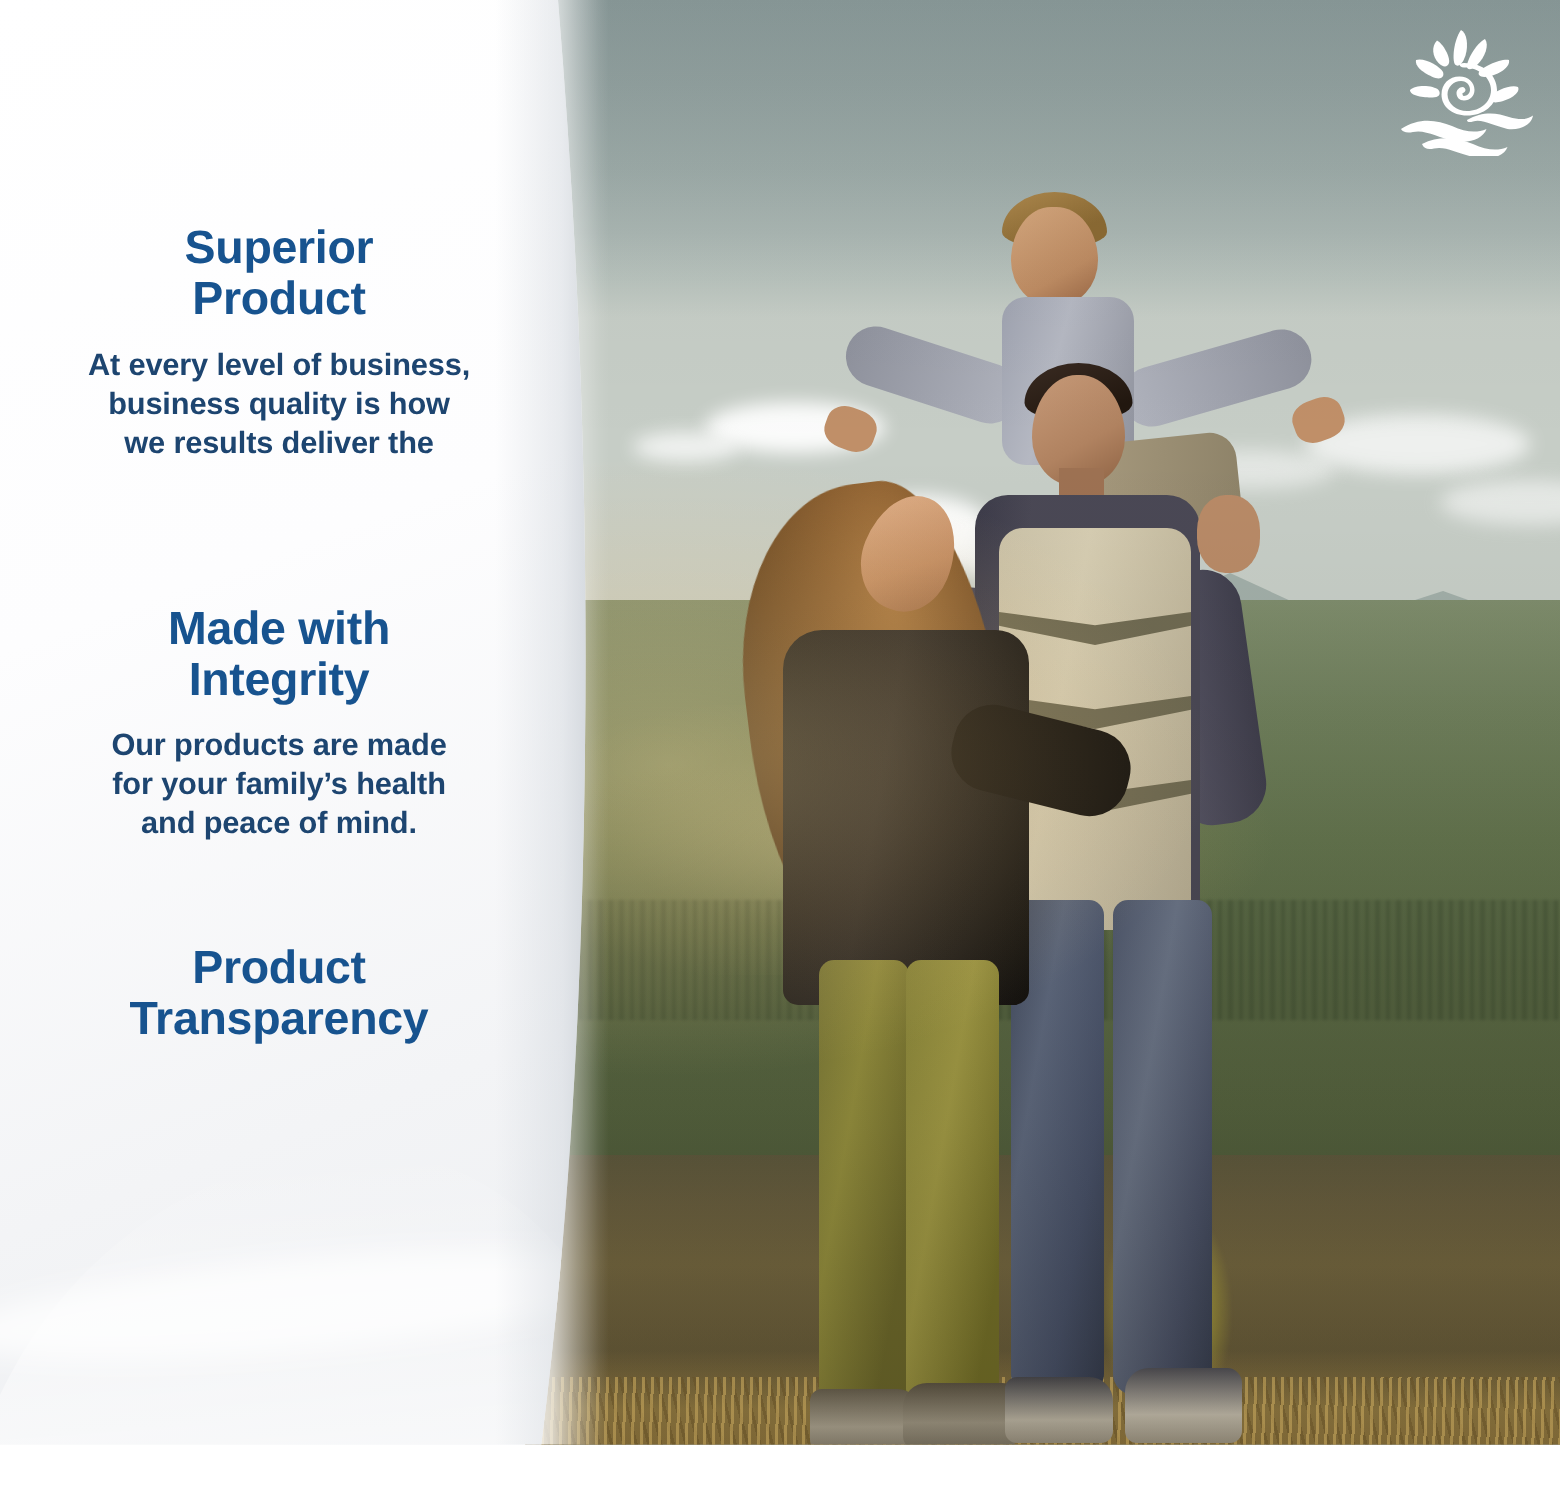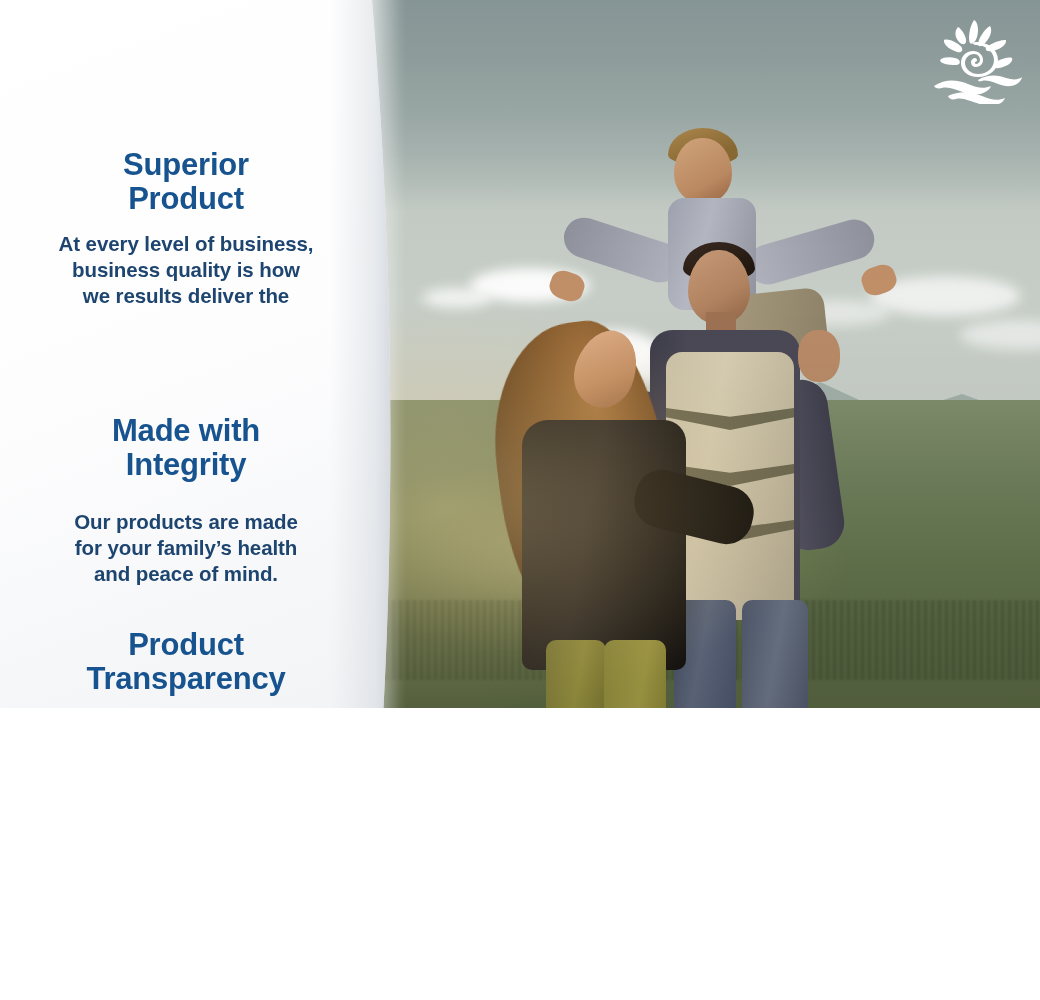--- a/index.html
+++ b/index.html
@@ -4,21 +4,21 @@
 <style>
   * { box-sizing: border-box; margin: 0; padding: 0; }
   html, body {
     width: 1040px; height: 1000px;
     font-family: "Liberation Sans", sans-serif;
     background: #ffffff;
     overflow: hidden;
   }
   #stage {
     position: relative;
-    width: 1040px; height: 708px;
+    width: 1040px; height: 963px;
     overflow: hidden;
     background: #ffffff;
   }
 
   
   .photo {
     position: absolute;
     left: 350px; top: 0;
     width: 690px; height: 1000px;
     overflow: hidden;
@@ -257,22 +257,22 @@
   }
   .block p {
     font-size: 20.5px;
     line-height: 1.28;
     font-weight: 600;
     letter-spacing: -0.1px;
     color: #1d4570;
   }
   .b1 { position: absolute; left: 34px; top: 148px; width: 304px; }
   .b1 p { margin-top: 14px; }
-  .b2 { position: absolute; left: 34px; top: 414px; width: 304px; }
-  .b2 p { margin-top: 26px; }
+  .b2 { position: absolute; left: 34px; top: 402px; width: 304px; }
+  .b2 p { margin-top: 13px; }
   .b3 { position: absolute; left: 34px; top: 628px; width: 304px; }
   .b3 p { margin-top: 14px; }
 
   
   .logo {
     position: absolute; left: 928px; top: 18px; width: 96px; height: 86px;
   }
   .logo svg { display: block; width: 100%; height: 100%; }
 </style>
 </head>

